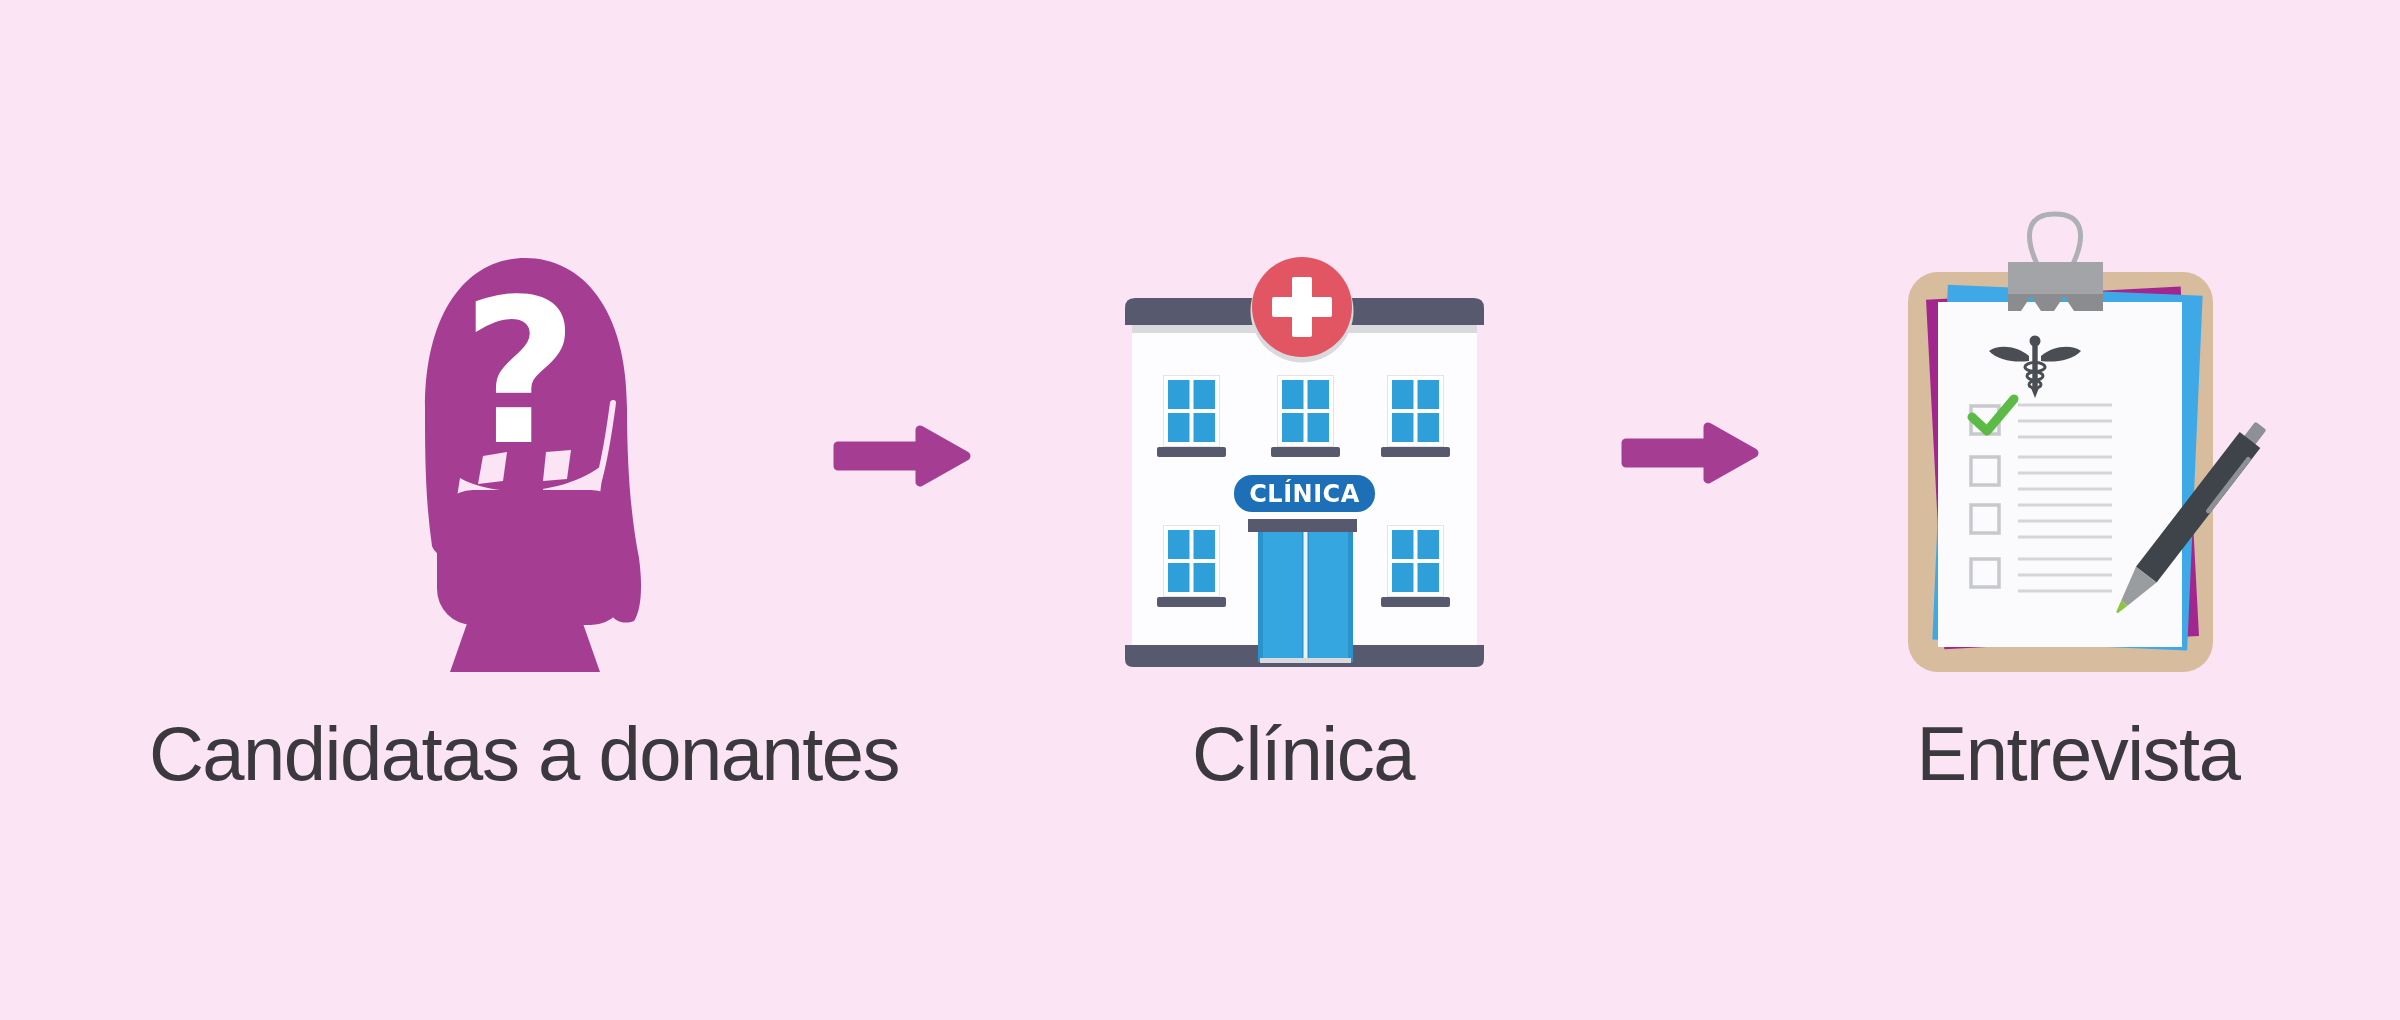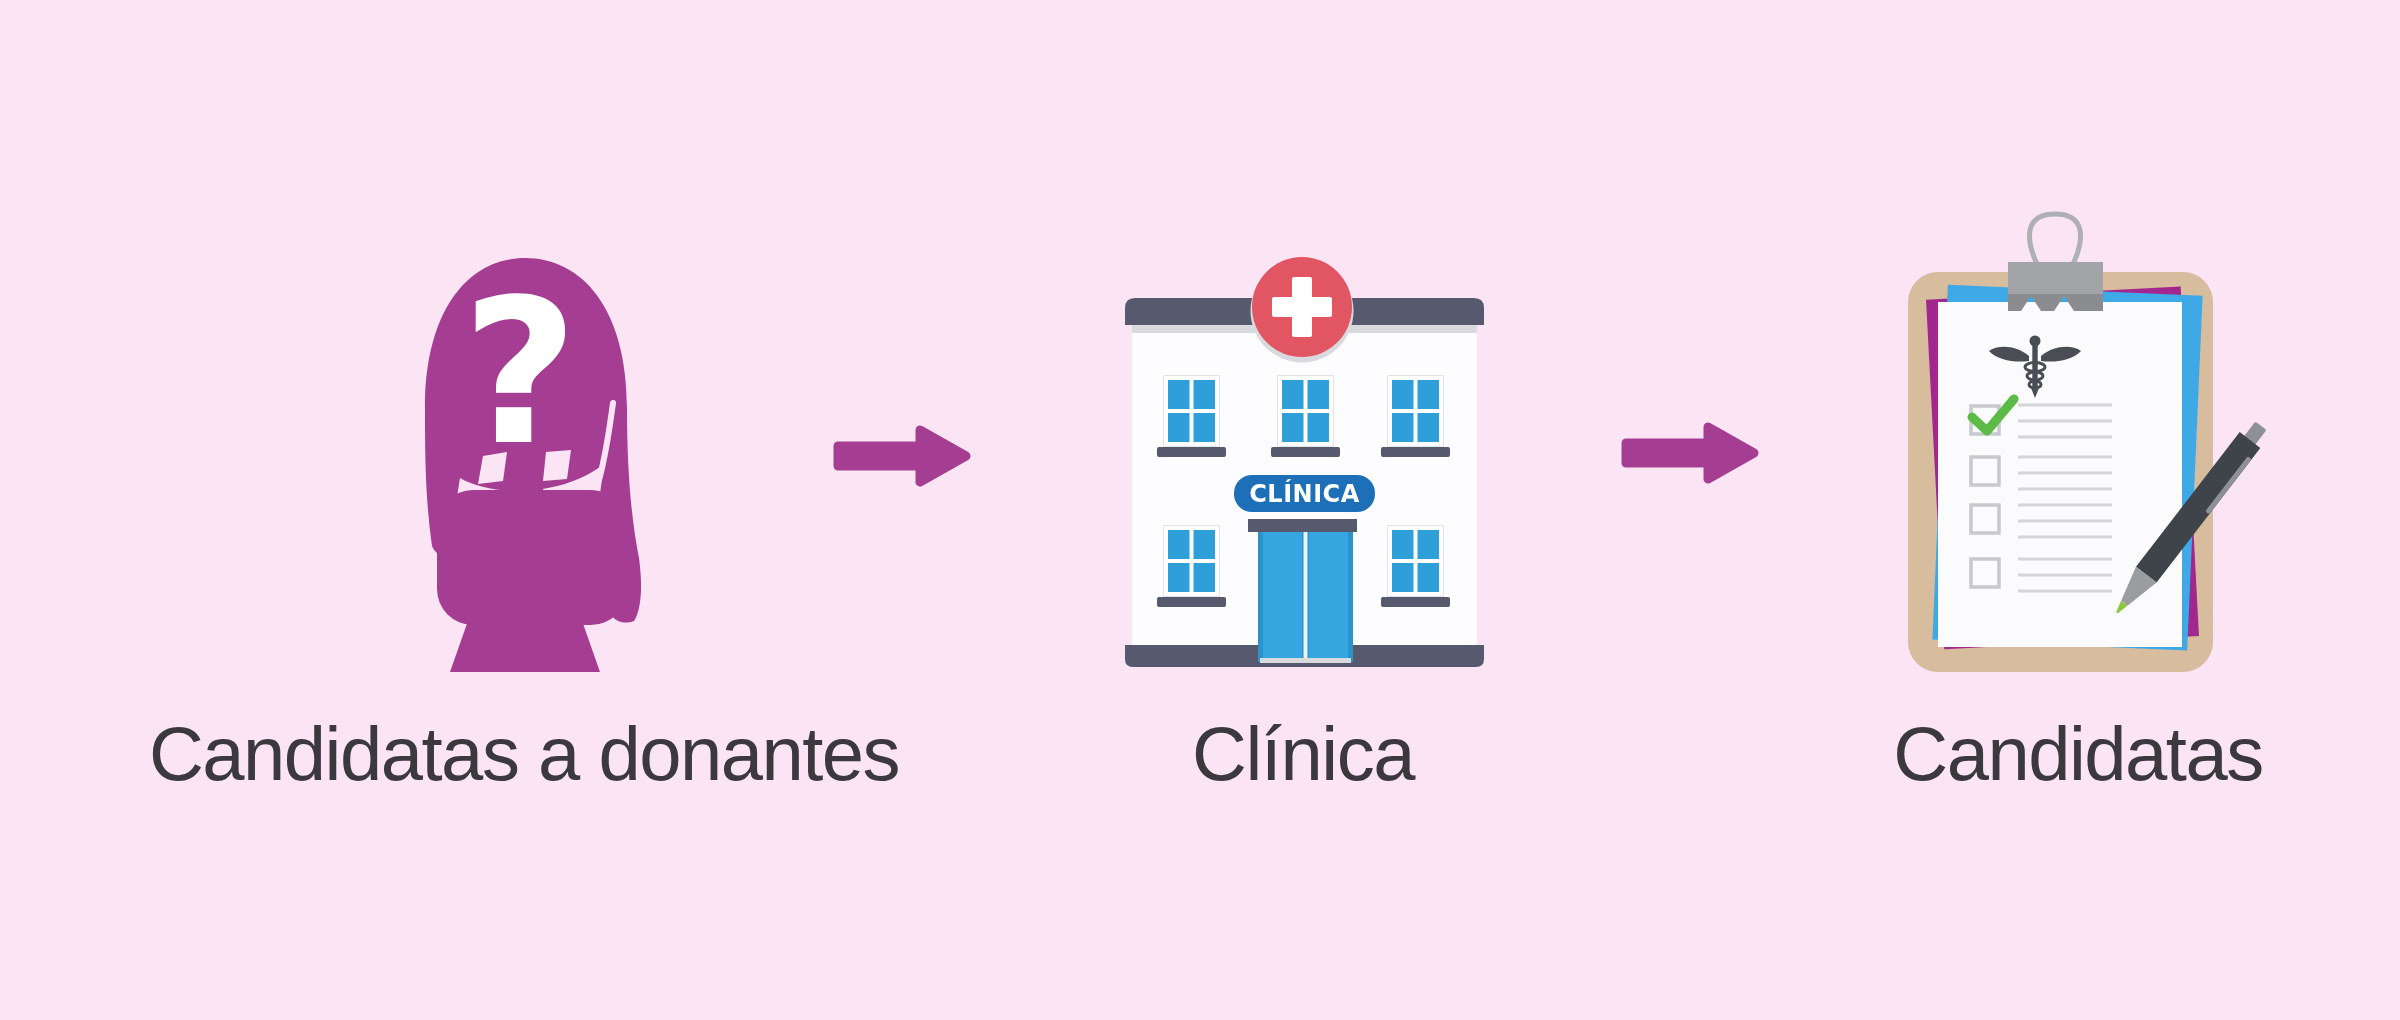--- a/index.html
+++ b/index.html
@@ -165,15 +165,15 @@
       <rect x="-7" y="-18" width="14" height="20" rx="2" fill="#8D9094"></rect>
       <rect x="-13" y="0" width="26" height="170" fill="#3F444A"></rect>
       <rect x="8" y="14" width="5" height="70" rx="2.5" fill="#8D9094"></rect>
       <path d="M-13 170 L13 170 L4 206 L-4 206 Z" fill="#9A9DA0"></path>
       <path d="M-4 206 L4 206 L1 218 L-1 218 Z" fill="#8CC63F"></path>
     </g>
   </svg>
 
   <div class="step-label" style="left:524px">Candidatas a donantes</div>
   <div class="step-label" style="left:1303px">Clínica</div>
-  <div class="step-label" style="left:2078px">Candidatas</div>
+  <div class="step-label" style="left:2078px">Entrevista</div>
 
 </div>
 
 </body></html>

